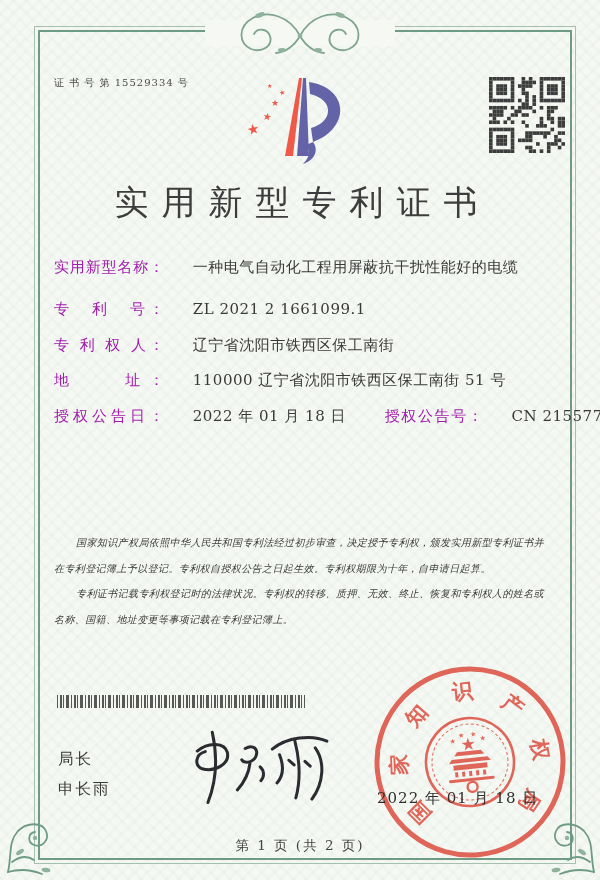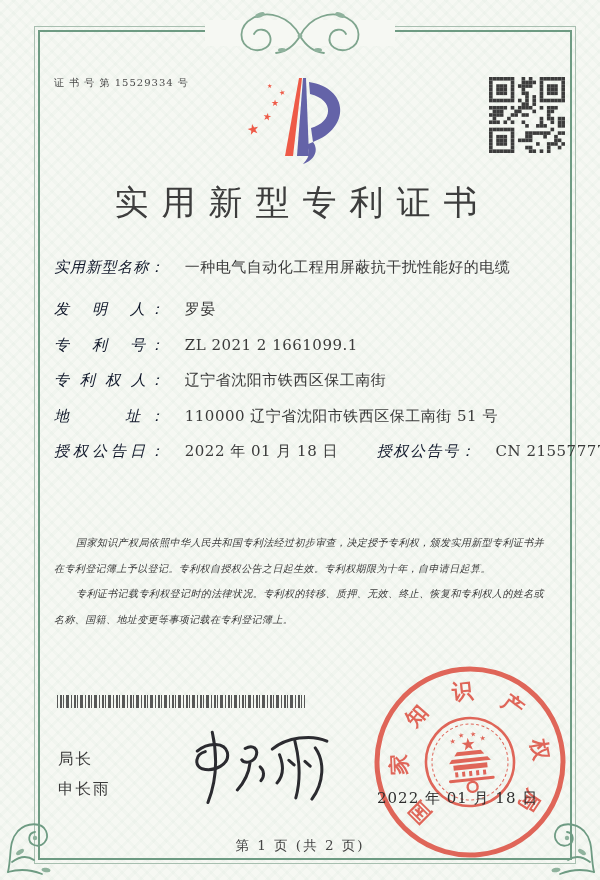--- a/index.html
+++ b/index.html
@@ -24,22 +24,22 @@
   .logo{position:absolute;left:233px;top:72px;width:140px;height:98px;}
   .qr{position:absolute;left:489px;top:77px;width:76px;height:76px;}
   .title{
     position:absolute;left:0;right:0;top:180px;text-align:center;
     font-size:34px;letter-spacing:13px;padding-left:5px;color:#3d3d3d;font-weight:500;
   }
   
   .fields{position:absolute;left:54px;top:258px;right:36px;font-size:15px;}
   .frow{margin-bottom:16.5px;white-space:nowrap;}
   .frow.first{margin-bottom:23px;}
-  .flabel{display:inline-block;width:110px;text-align:justify;text-align-last:justify;color:#0f172a;font-style:italic;}
-  .fvalue{margin-left:16px;letter-spacing:0.5px;}
+  .flabel{display:inline-block;width:110px;text-align:justify;text-align-last:justify;color:#a21caf;}
+  .fvalue{margin-left:24px;letter-spacing:0.5px;}
   .pair2{margin-left:34px;}
   .pair2 .flabel{width:98px;}
   
   .paras{position:absolute;left:54px;right:50px;top:530px;font-size:10px;line-height:25.5px;font-style:italic;color:#3c3c3c;}
   .paras p{margin:0;text-indent:2.2em;letter-spacing:0.4px;}
   
   .barcode{position:absolute;left:57px;top:695px;width:248px;height:13px;opacity:.85;
     background:repeating-linear-gradient(90deg,#3c3c3c 0 1px,transparent 1px 3px,#3c3c3c 3px 5px,transparent 5px 6px,#3c3c3c 6px 7px,transparent 7px 9px,#3c3c3c 9px 12px,transparent 12px 14px);}
   
   .signer{position:absolute;left:58px;top:744px;font-size:15.5px;line-height:30px;letter-spacing:2px;}
@@ -324,24 +324,20 @@
   </svg>
 
 <div class="title">实用新型专利证书</div>
 
 <div class="fields">
   <div class="frow first">
     <span class="flabel">实用新型名称：</span>
     <span class="fvalue">一种电气自动化工程用屏蔽抗干扰性能好的电缆</span>
   </div>
   <div class="frow">
-    <span class="flabel">发　明　人：</span>
-    <span class="fvalue">罗晏</span>
-  </div>
-  <div class="frow">
     <span class="flabel">专　利　号：</span>
     <span class="fvalue">ZL 2021 2 1661099.1</span>
   </div>
   <div class="frow">
     <span class="flabel">专 利 权 人：</span>
     <span class="fvalue">辽宁省沈阳市铁西区保工南街</span>
   </div>
   <div class="frow">
     <span class="flabel">地　　址：</span>
     <span class="fvalue">110000 辽宁省沈阳市铁西区保工南街 51 号</span>

